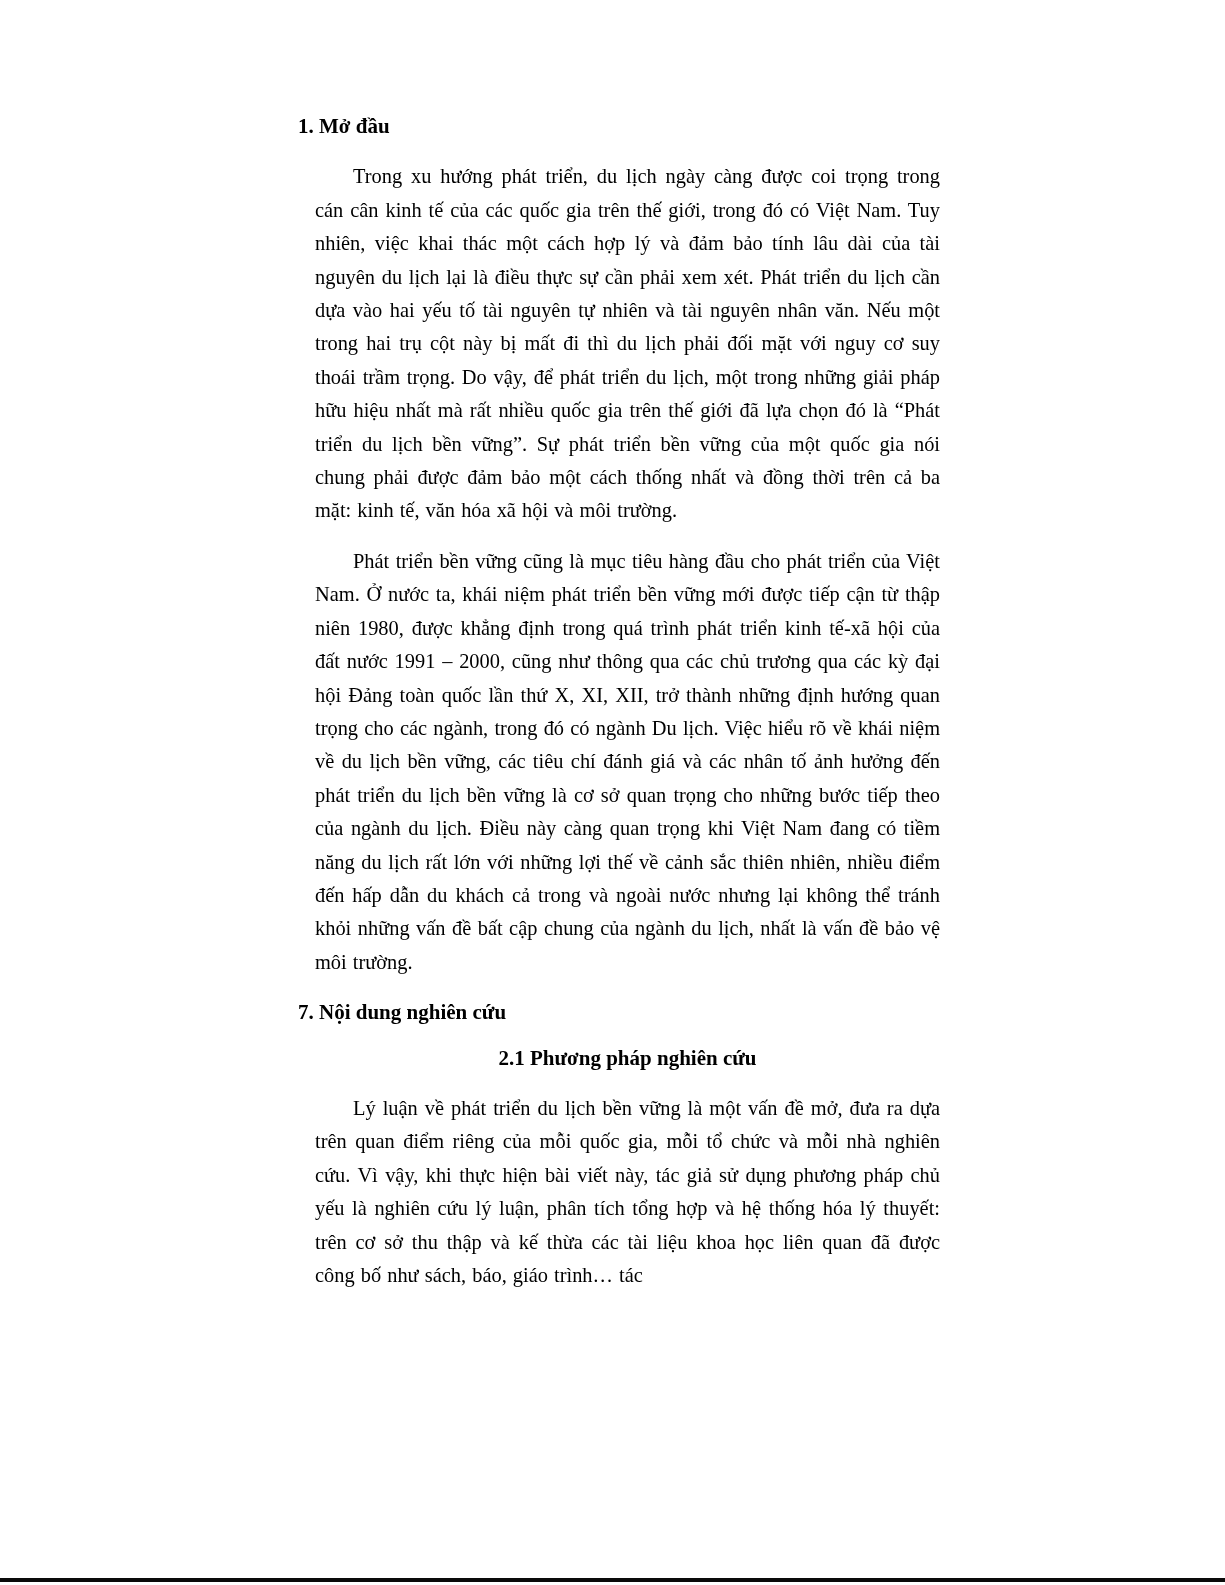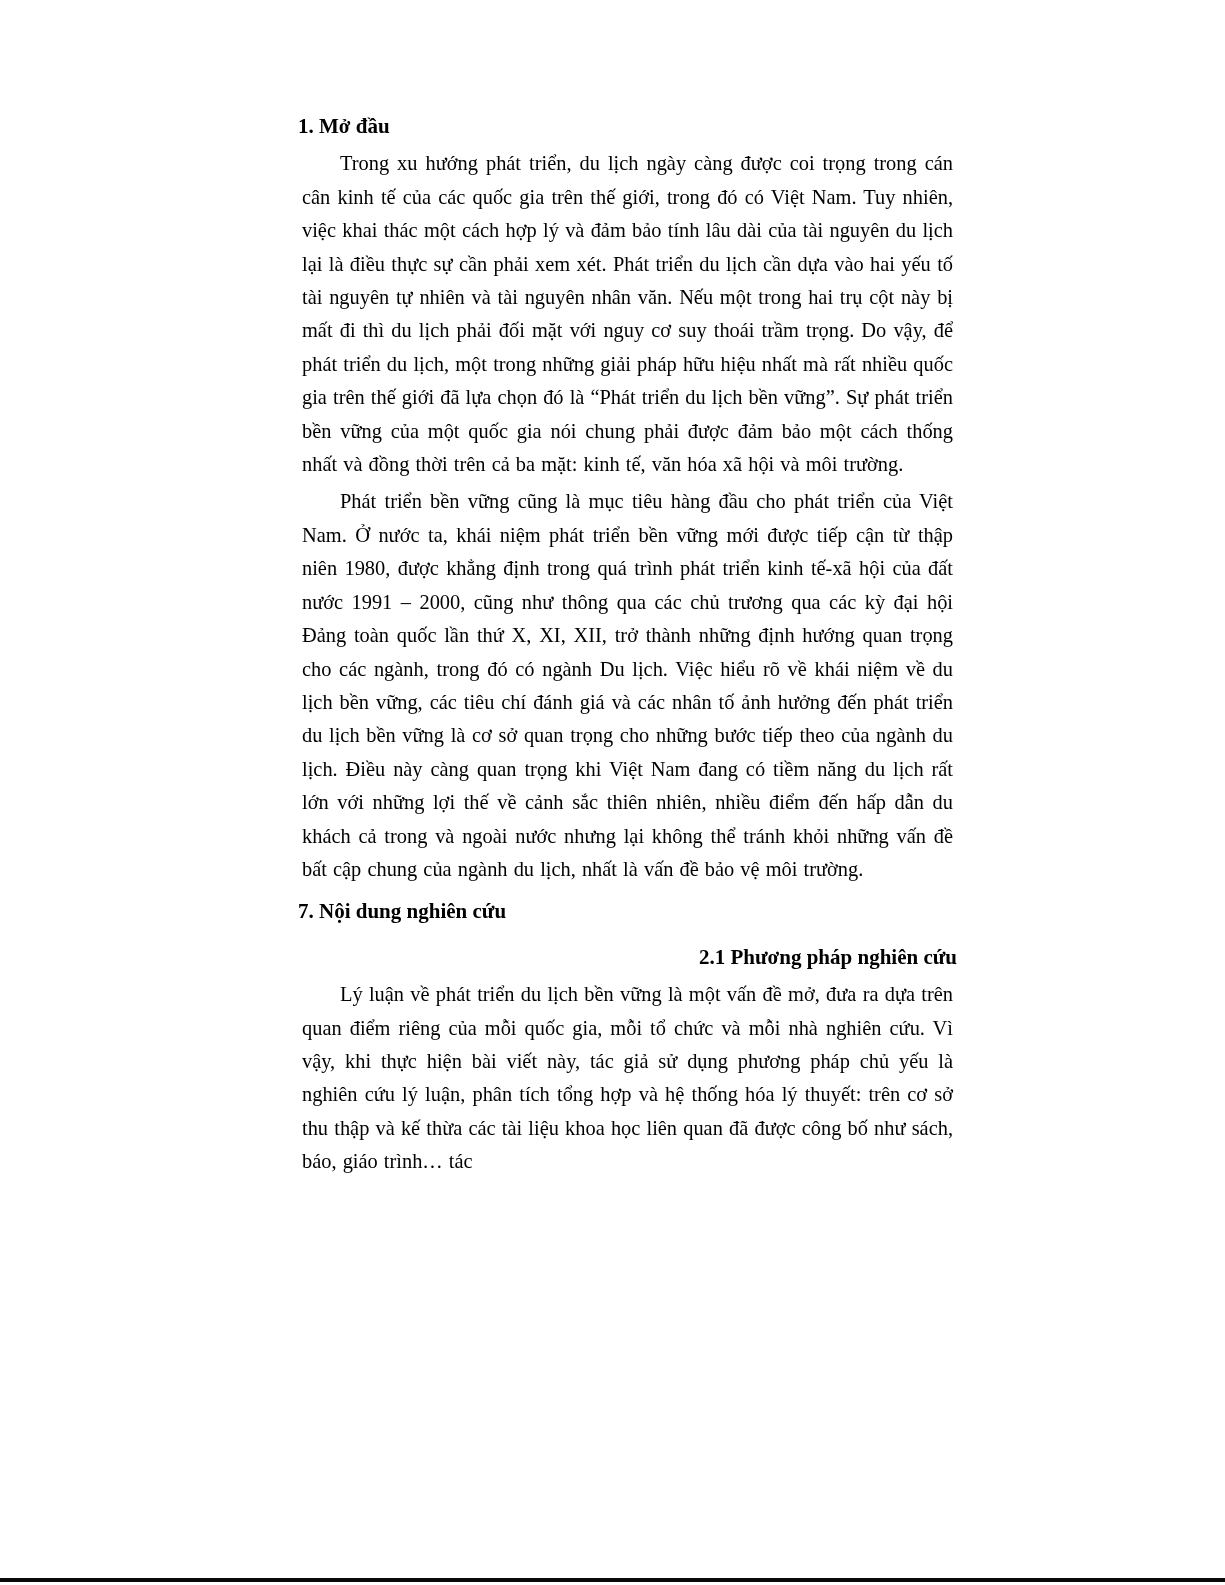--- a/index.html
+++ b/index.html
@@ -29,31 +29,31 @@
     margin: 0;
     padding: 0;
     text-align: left;
   }
   .h-minor {
     font-size: 21px;
     font-weight: bold;
     line-height: 33.4px;
     margin: 12px 0 0 0;
     padding: 0;
-    text-align: right;
+    text-align: center;
   }
   .h-gap {
     margin-top: 9px;
   }
   .body-para {
     font-size: 20.4px;
     line-height: 33.4px;
     text-align: justify;
     text-indent: 38px;
-    margin: 4px;
+    margin: 17px;
     padding: 0;
     word-spacing: 1px;
   }
   .bottom-rule {
     position: absolute;
     left: 0;
     top: 1578px;
     width: 1225px;
     height: 4px;
     background: #0a0a0a;

